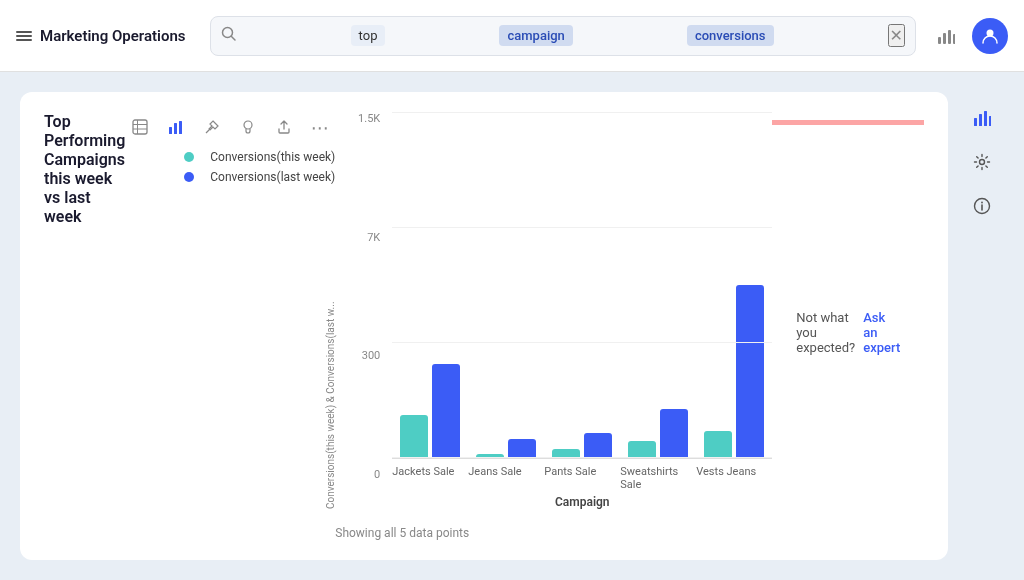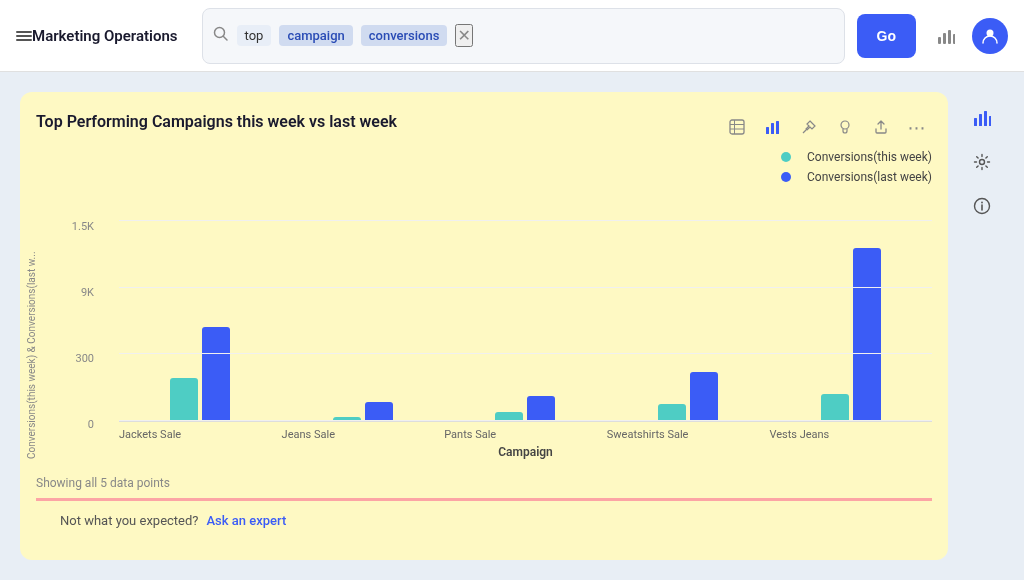--- a/index.html
+++ b/index.html
@@ -17,20 +17,21 @@
       align-items: center;
       background: #fff;
       height: 72px;
       padding: 0 16px;
       gap: 12px;
       border-bottom: 1px solid #e0e0e0;
     }
     .brand {
       display: flex;
       align-items: center;
+      gap: 8px;
       font-weight: 600;
       font-size: 15px;
       color: #1a1a2e;
       white-space: nowrap;
       padding-right: 12px;
     }
     .brand-icon {
       display: flex;
       flex-direction: column;
       gap: 2px;
@@ -44,21 +45,22 @@
     }
     .search-bar {
       display: flex;
       align-items: center;
       flex: 1;
       background: #f5f7fa;
       border: 1px solid #dde1e8;
       border-radius: 8px;
       padding: 6px 10px;
       gap: 8px;
-      height: 56px;
+      height: 40px;
+      justify-content: space-between;
     }
     .search-icon-wrap {
       color: #888;
       font-size: 16px;
     }
     .tag {
       background: #e8eef7;
       border-radius: 4px;
       padding: 3px 8px;
       font-size: 13px;
@@ -119,26 +121,26 @@
     
     .main {
       display: flex;
       padding: 20px;
       gap: 12px;
       height: calc(580px - 72px);
     }
 
     
     .card {
-      background: #fef9c3;
+      background: #ffffff;
       border-radius: 12px;
       flex: 1;
-      padding: 20px 16px;
-      display: flex;
-      flex-direction: column;
+      padding: 20px 24px;
+      display: flex;
+      flex-direction: row;
     }
 
     .card-title {
       font-size: 16px;
       font-weight: 600;
       color: #1a1a2e;
       margin-bottom: 16px;
     }
     .card-header-row {
       display: flex;
@@ -188,22 +190,21 @@
     
     .chart-area {
       flex: 1;
       position: relative;
       display: flex;
       flex-direction: column;
     }
     .chart-inner {
       display: flex;
       flex: 1;
-      gap: 17px;
-      margin-top: 24px;
+      gap: 4px;
     }
     .y-axis {
       display: flex;
       flex-direction: column;
       justify-content: space-between;
       align-items: flex-end;
       padding-right: 8px;
       font-size: 11px;
       color: #888;
       min-width: 35px;
@@ -285,25 +286,25 @@
     }
     .data-info {
       font-size: 12px;
       color: #888;
       margin-top: 17px;
     }
 
     .feedback-row {
       padding: 12px 24px;
       display: flex;
-      align-items: flex-end;
+      align-items: center;
       gap: 8px;
       font-size: 13px;
       color: #555;
-      border-top: 3px solid #fca5a5;
+      border-top: 5px solid #fca5a5;
       margin-top: 8px;
     }
     .ask-expert {
       color: #3b5cf6;
       font-weight: 500;
       cursor: pointer;
       text-decoration: none;
     }
 
     
@@ -347,21 +348,20 @@
         <circle cx="6.5" cy="6.5" r="5" stroke="#888" stroke-width="1.5"></circle>
         <line x1="10.5" y1="10.5" x2="14" y2="14" stroke="#888" stroke-width="1.5" stroke-linecap="round"></line>
       </svg>
     </div>
     <span class="tag">top</span>
     <span class="tag active">campaign</span>
     <span class="tag active">conversions</span>
     <button class="clear-btn">✕</button>
   </div>
 
-  <button class="go-btn">Go</button>
 
   <div class="header-right">
     <button class="icon-btn">
       <svg width="18" height="18" viewBox="0 0 18 18" fill="none">
         <rect x="1" y="10" width="3" height="7" rx="1" fill="#888"></rect>
         <rect x="6" y="6" width="3" height="11" rx="1" fill="#888"></rect>
         <rect x="11" y="3" width="3" height="14" rx="1" fill="#888"></rect>
         <rect x="16" y="7" width="3" height="10" rx="1" fill="#888"></rect>
       </svg>
     </button>
@@ -432,21 +432,21 @@
 
     <div class="chart-area">
       <div class="chart-inner">
 
         <div style="display:flex; align-items:stretch; position:relative; min-width:14px;">
           <span class="y-axis-title">Conversions(this week) &amp; Conversions(last w...</span>
         </div>
 
         <div class="y-axis">
           <span>1.5K</span>
-          <span>9K</span>
+          <span>7K</span>
           <span>300</span>
           <span>0</span>
         </div>
 
         <div class="chart-plot">
           <div class="bars-area" id="bars-area">
             <div class="grid-lines">
               <div class="grid-line"></div>
               <div class="grid-line"></div>
               <div class="grid-line"></div>

